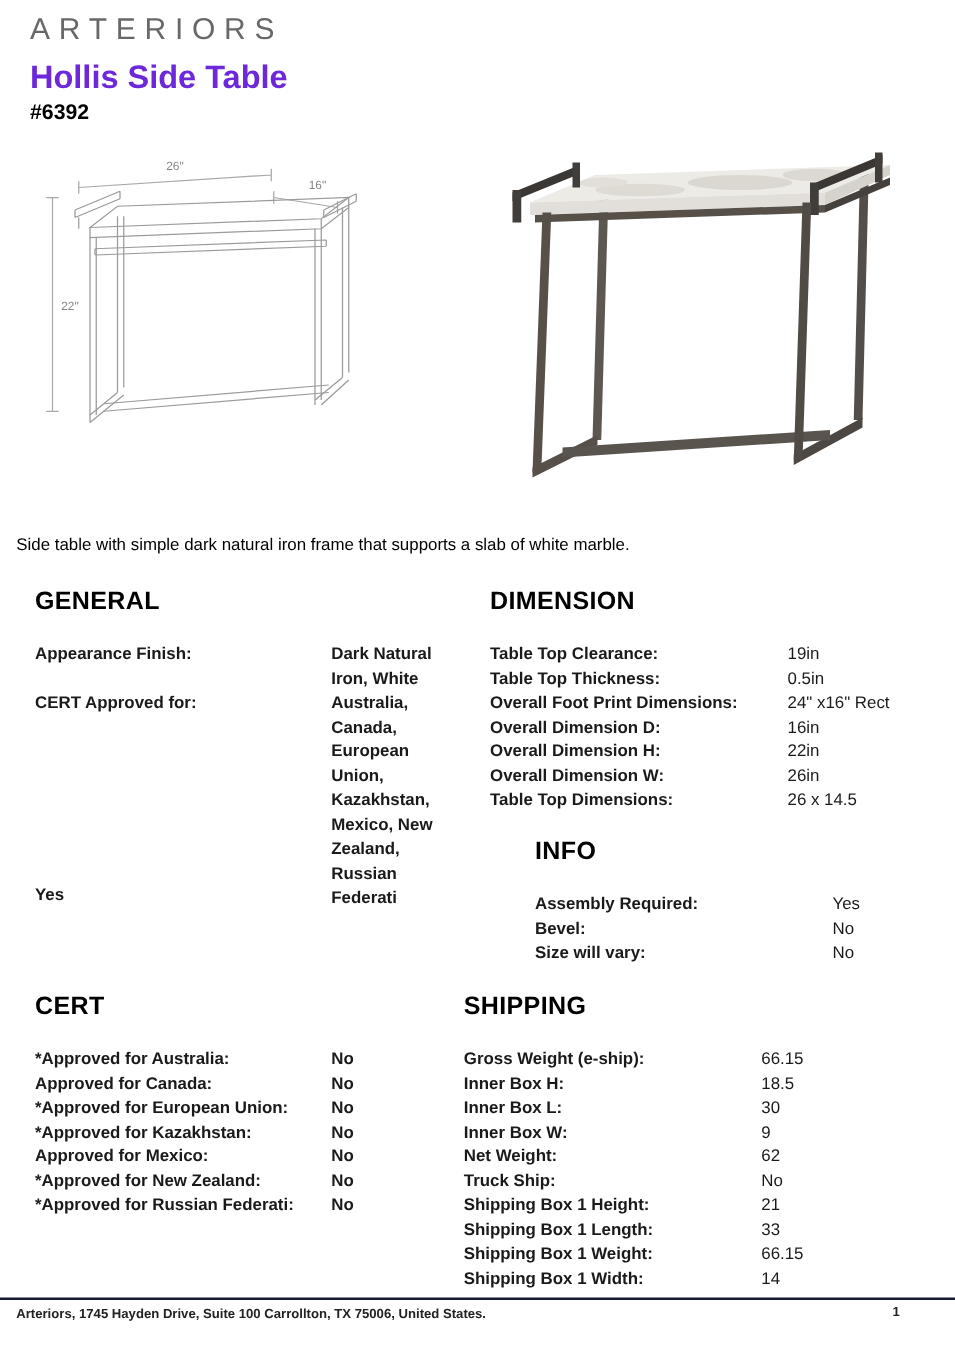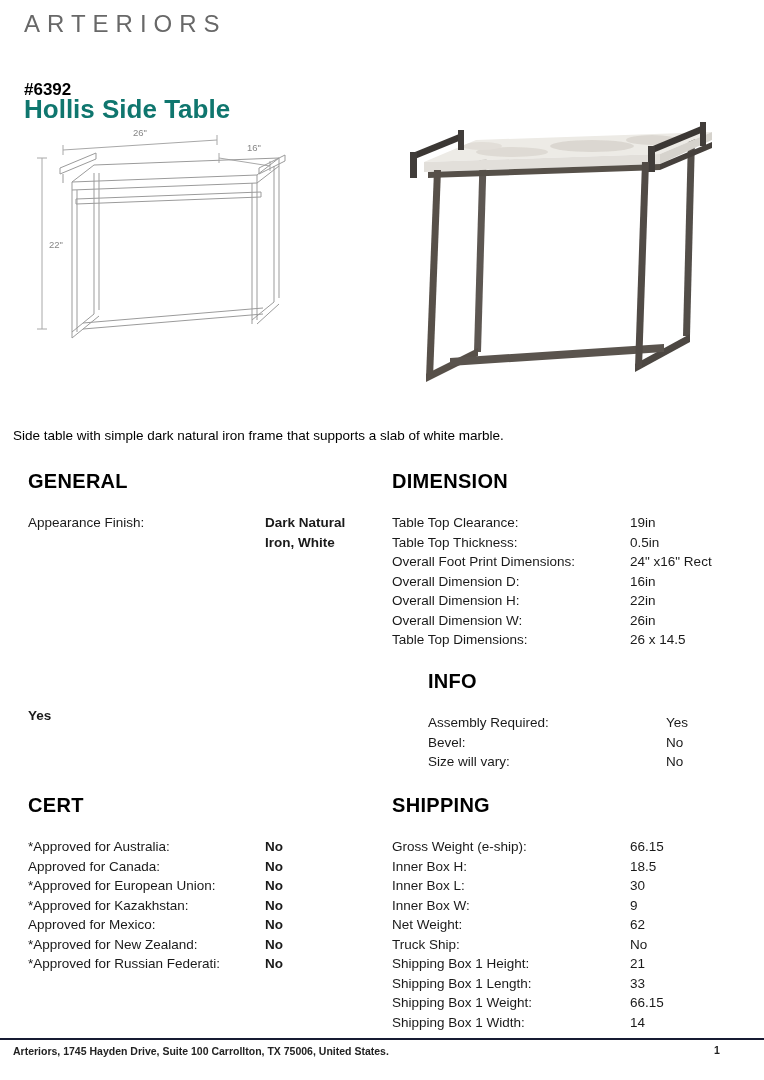--- a/index.html
+++ b/index.html
@@ -2,42 +2,42 @@
 <html><head>
 <meta charset="utf-8">
 <style>
   html,body{margin:0;padding:0;background:#fff;}
   #page{
     position:relative;width:764px;height:1080px;background:#ffffff;
     font-family:"Liberation Sans",sans-serif;color:#1a1a1a;overflow:hidden;
   }
   
   .brand{position:absolute;left:24px;top:10px;font-size:24px;letter-spacing:7px;color:#686868;font-weight:400;}
-  .title{position:absolute;left:24px;top:46px;font-size:26px;font-weight:700;color:#0f766e;margin-top:48px;}
+  .title{position:absolute;left:24px;top:46px;font-size:26px;font-weight:700;color:#6d28d9;}
   .sku{position:absolute;left:24px;top:80px;font-size:17px;font-weight:700;color:#000;}
   
   .line-drawing{position:absolute;left:30px;top:112px;width:270px;height:240px;}
   .photo{position:absolute;left:392px;top:106px;width:332px;height:300px;}
   
   .description{position:absolute;left:13px;top:428px;font-size:13.5px;color:#000;}
   
   .sec{position:absolute;}
   .sec h2{margin:0 0 19px 0;font-size:20px;font-weight:700;color:#000;letter-spacing:.3px;line-height:26px;}
   .spec-row{display:flex;font-size:13.5px;line-height:19.5px;color:#1a1a1a;}
-  .spec-label{flex:0 0 auto;}
+  .spec-label{flex:0 0 auto;font-weight:bold;}
   .sec.left .spec-label{width:237px;}
   .sec.right .spec-label{width:238px;}
   .sec.left .spec-value{width:100px;font-weight:bold;}
   .sec.right .spec-value{width:130px;}
   #sec-general{left:28px;top:468px;width:352px;}
   #sec-dimension{left:392px;top:468px;width:368px;}
   #sec-appearance{left:28px;top:706px;width:352px;}
   #sec-info{left:392px;top:668px;width:368px;margin-left:36px;}
   #sec-cert{left:28px;top:792px;width:352px;}
-  #sec-shipping{left:392px;top:792px;width:368px;}
+  #sec-shipping{left:371px;top:792px;width:368px;}
   
   .footer-divider{position:absolute;left:0;top:1038px;width:764px;height:2px;background:#171b33;}
   .footer-address{position:absolute;left:13px;top:1045px;font-size:10.5px;font-weight:700;color:#222;}
   .page-number{position:absolute;left:714px;top:1044px;font-size:10.5px;font-weight:700;color:#222;}
   
   .sketch{stroke:#9b9b9b;stroke-width:1;fill:none;}
   .dimline{stroke:#a8a8a8;stroke-width:1;fill:none;}
   .dimtext{fill:#868686;font-size:9.5px;font-family:"Liberation Sans",sans-serif;}
 </style>
 </head>
@@ -127,20 +127,24 @@
 
   <div class="description">Side table with simple dark natural iron frame that supports a slab of white marble.</div>
 
   <div class="sec left" id="sec-general">
     <h2>GENERAL</h2>
     <div>
         <div class="spec-row">
           <div class="spec-label">Appearance Finish:</div>
           <div class="spec-value">Dark Natural Iron, White</div>
         </div>
+        <div class="spec-row">
+          <div class="spec-label">CERT Approved for:</div>
+          <div class="spec-value">Australia, Canada, European Union, Kazakhstan, Mexico, New Zealand, Russian Federati</div>
+        </div>
       </div>
   </div>
 
   <div class="sec right" id="sec-dimension">
     <h2>DIMENSION</h2>
     <div>
         <div class="spec-row">
           <div class="spec-label">Table Top Clearance:</div>
           <div class="spec-value">19in</div>
         </div>

